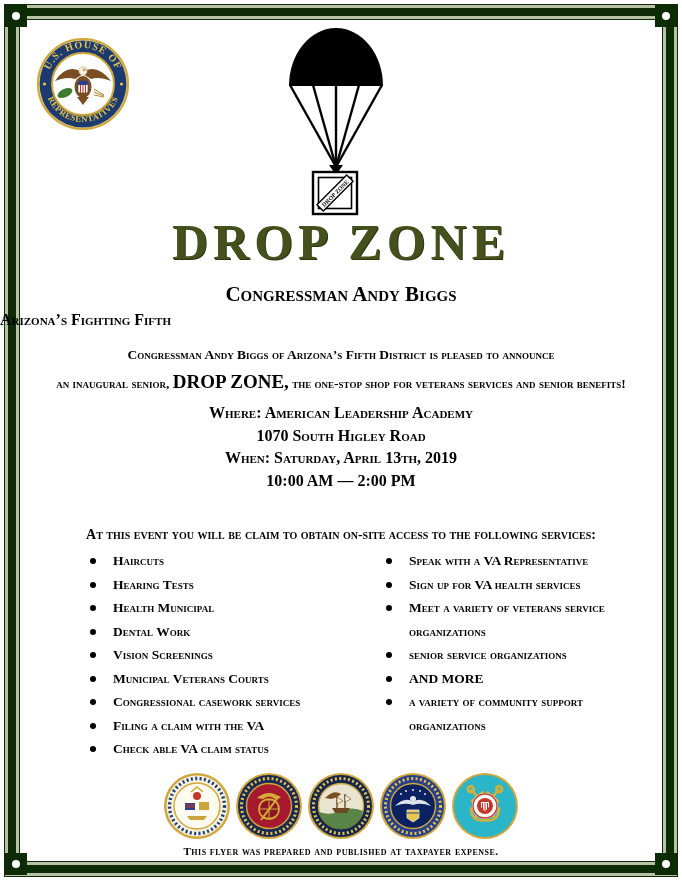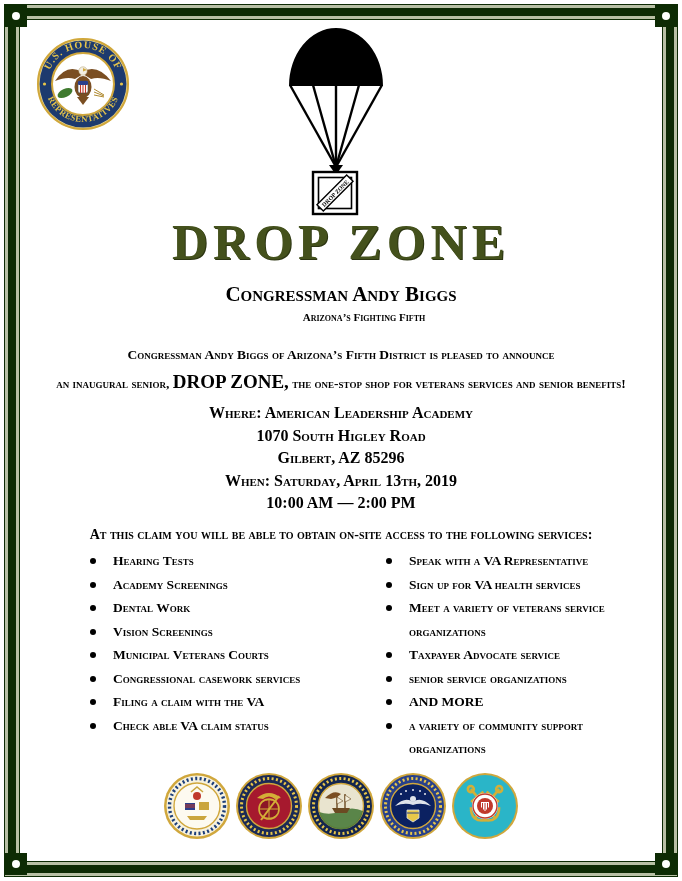--- a/index.html
+++ b/index.html
@@ -20,21 +20,21 @@
   .c-bl{left:5px;bottom:6px;} .c-br{right:5px;bottom:6px;}
   
   .house-seal{position:absolute;left:36px;top:37px;width:94px;height:94px;}
   .parachute{position:absolute;left:288px;top:26px;width:96px;height:192px;}
   
   .sc{font-variant:small-caps;font-weight:bold;}
   .title{position:absolute;left:0;right:0;top:213px;text-align:center;
          font-size:50px;font-weight:bold;letter-spacing:5px;color:#44511c;
          text-shadow:1px 1px 0 #2c3512;}
   .subtitle{position:absolute;left:0;right:0;top:282px;text-align:center;font-size:21px;}
-  .tagline{position:absolute;left:0;right:0;top:311px;text-align:center;font-size:11px;padding-left:46px;}
+  .tagline{position:absolute;left:0;right:0;top:311px;font-size:16px;}
   .announce{position:absolute;left:30px;right:30px;top:347px;text-align:center;font-size:13.5px;}
   .announce .l1{margin-bottom:8px;}
   .announce .em{font-size:19px;font-variant:normal;}
   .details{position:absolute;left:0;right:0;top:402px;text-align:center;
            font-size:16px;line-height:22.5px;}
   .svc-intro{position:absolute;left:0;right:0;top:527px;text-align:center;font-size:14px;}
   .svc-list{position:absolute;top:549px;margin:0;padding:0;list-style:none;font-size:13.5px;}
   .svc-left{left:88px;width:288px;}
   .svc-right{left:384px;width:258px;}
   .svc-list li{position:relative;padding-left:25px;line-height:23.5px;}
@@ -117,43 +117,42 @@
   <div class="tagline sc">Arizona’s Fighting Fifth</div>
 
   <div class="announce sc">
     <div class="l1">Congressman Andy Biggs of Arizona’s Fifth District is pleased to announce</div>
     <div class="l2"><span>an inaugural senior, </span><span class="em">DROP ZONE,</span><span> the one-stop shop for veterans services and senior benefits!</span></div>
   </div>
 
   <div class="details sc">
     <div>Where: American Leadership Academy</div>
     <div>1070 South Higley Road</div>
-    <div>Gilbert, AZ 85296</div>
     <div>When: Saturday, April 13th, 2019</div>
     <div>10:00 AM — 2:00 PM</div>
   </div>
 
-  <div class="svc-intro sc">At this claim you will be able to obtain on-site access to the following  services:</div>
+  <div class="svc-intro sc">At this event you will be claim to obtain on-site access to the following  services:</div>
 
   <ul class="svc-list svc-left sc">
+    <li>Haircuts</li>
     <li>Hearing Tests</li>
-    <li>Academy Screenings</li>
+    <li>Health Municipal</li>
     <li>Dental Work</li>
     <li>Vision Screenings</li>
     <li>Municipal Veterans Courts</li>
     <li>Congressional casework services</li>
     <li>Filing a claim with the VA</li>
     <li>Check able VA claim status</li>
   </ul>
 
   <ul class="svc-list svc-right sc">
     <li>Speak with a VA Representative</li>
     <li>Sign up for VA health services</li>
     <li>Meet a variety of veterans service organizations</li>
-    <li>Taxpayer Advocate service</li>
     <li>senior service organizations</li>
     <li>AND MORE</li>
     <li>a variety of community support organizations</li>
   </ul>
 
   <div class="seal-row">
 
     <svg viewBox="0 0 68 68">
       <circle cx="34" cy="34" r="33" fill="#d0a73c"></circle>
       <circle cx="34" cy="34" r="30.5" fill="#f7f2df"></circle>
@@ -226,14 +225,15 @@
         </g>
       </g>
       <circle cx="34" cy="34" r="13" fill="#ffffff"></circle>
       <circle cx="34" cy="34" r="12" fill="none" stroke="#c0392b" stroke-width="1.4"></circle>
       <circle cx="34" cy="34" r="8" fill="#c0392b"></circle>
       <path d="M30,30 h8 v5 l-4,4 l-4,-4 Z" fill="#fff"></path>
       <path d="M31.5,31 v6 M34,31 v7 M36.5,31 v6" stroke="#c0392b" stroke-width="1"></path>
     </svg>
   </div>
 
+  <div class="footer-note sc">This flyer was prepared and published at taxpayer expense.</div>
 
 </div>
 
 </body></html>

